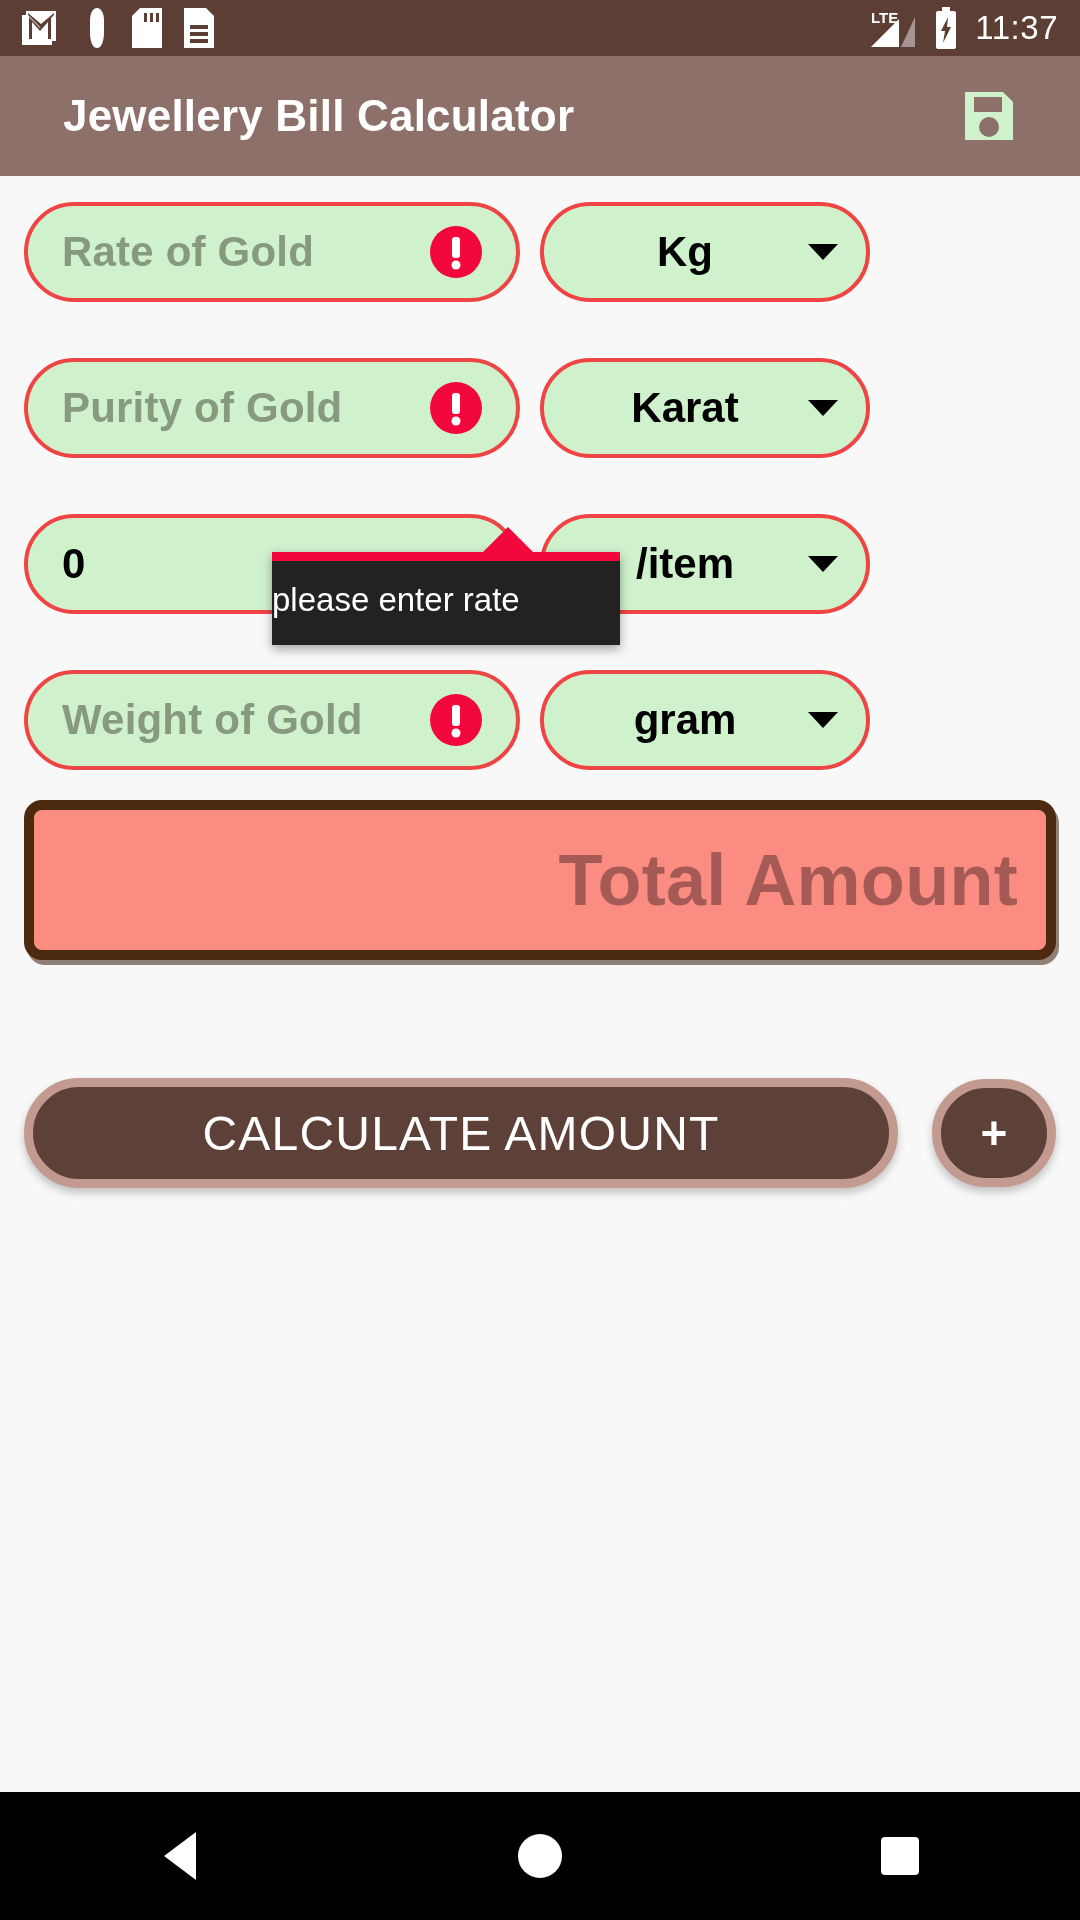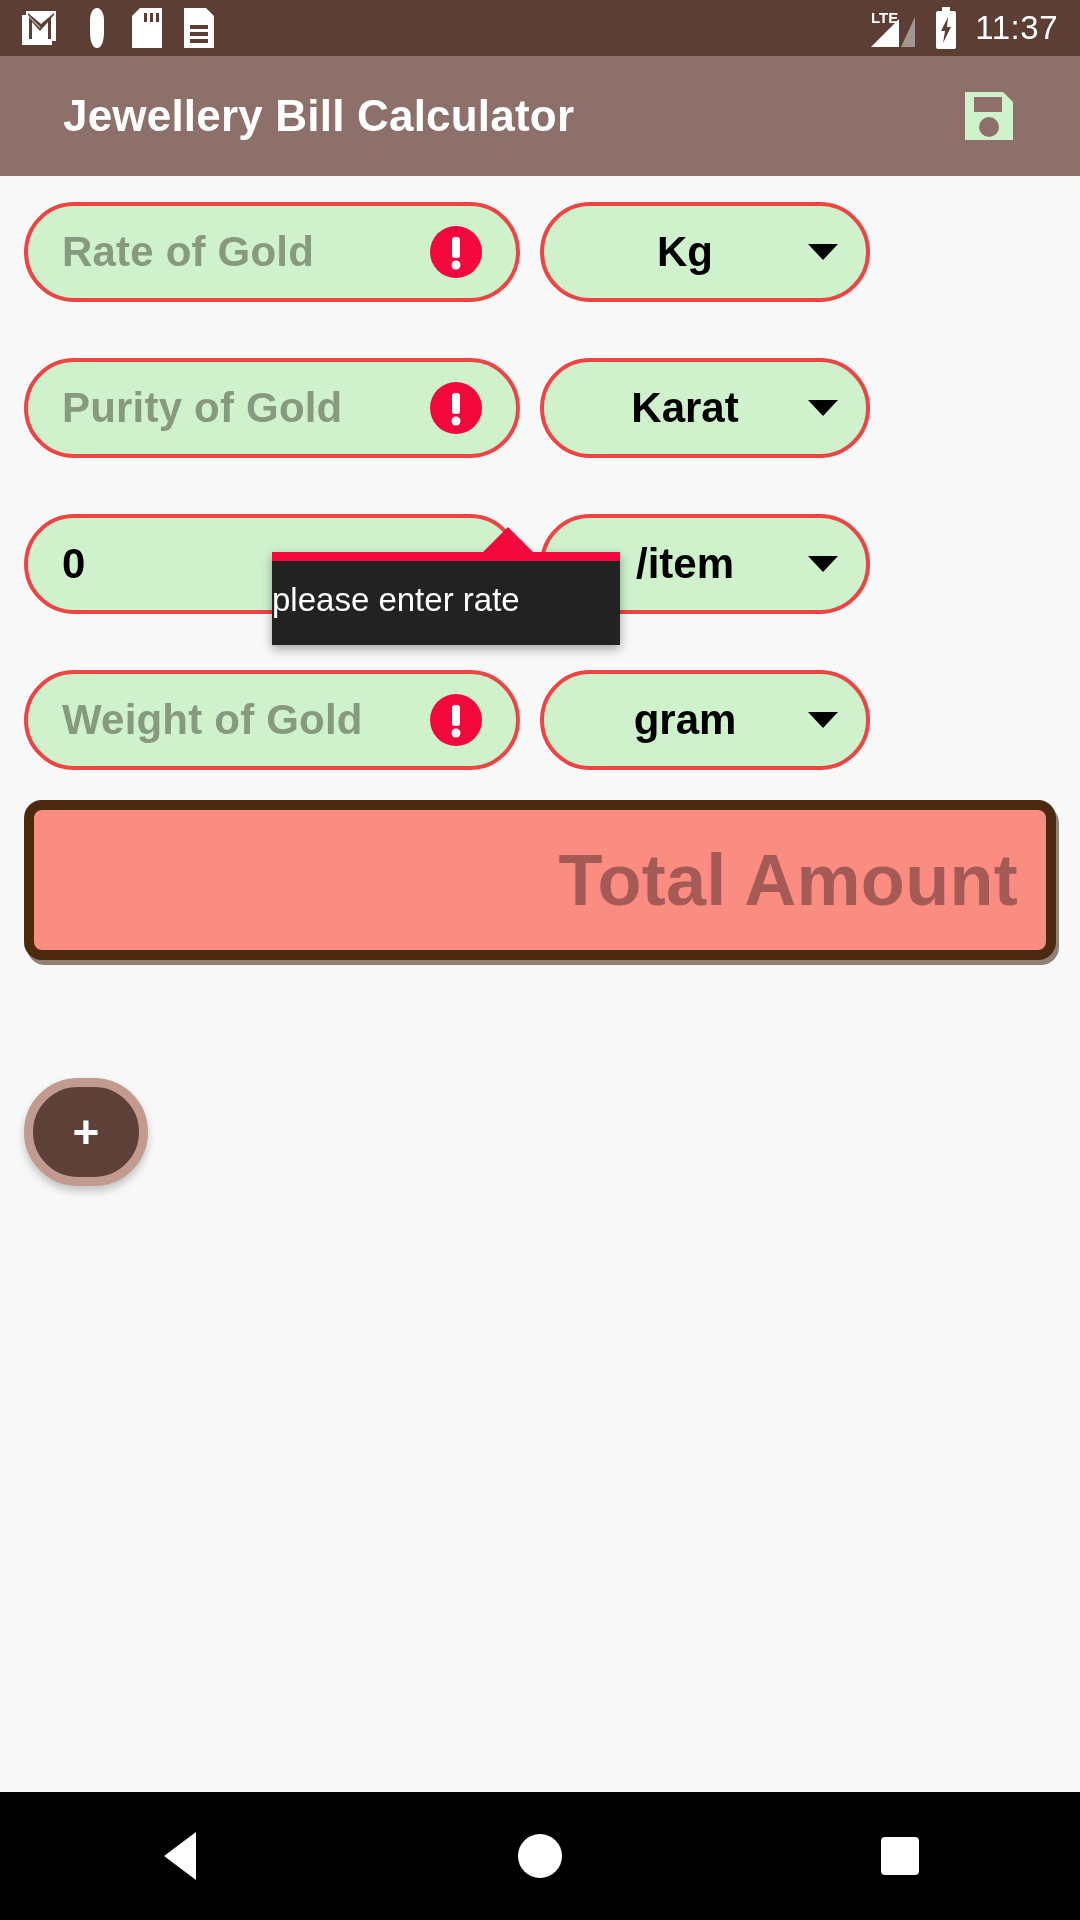--- a/index.html
+++ b/index.html
@@ -408,20 +408,23 @@
 
   <div class="total-wrap">
     <div class="total-box">
       <span class="total-text">Total Amount</span>
     </div>
   </div>
 
   <div style="height:118px"></div>
 
   <div class="btn-row">
+    <div class="calc-btn">
+      <span class="calc-btn-label">CALCULATE AMOUNT</span>
+    </div>
     <div class="fab-btn">
       <span class="fab-label">+</span>
     </div>
   </div>
 
   <div class="tooltip">
     <div class="tooltip-arrow"></div>
     <div class="tooltip-text">please enter rate</div>
   </div>
 

